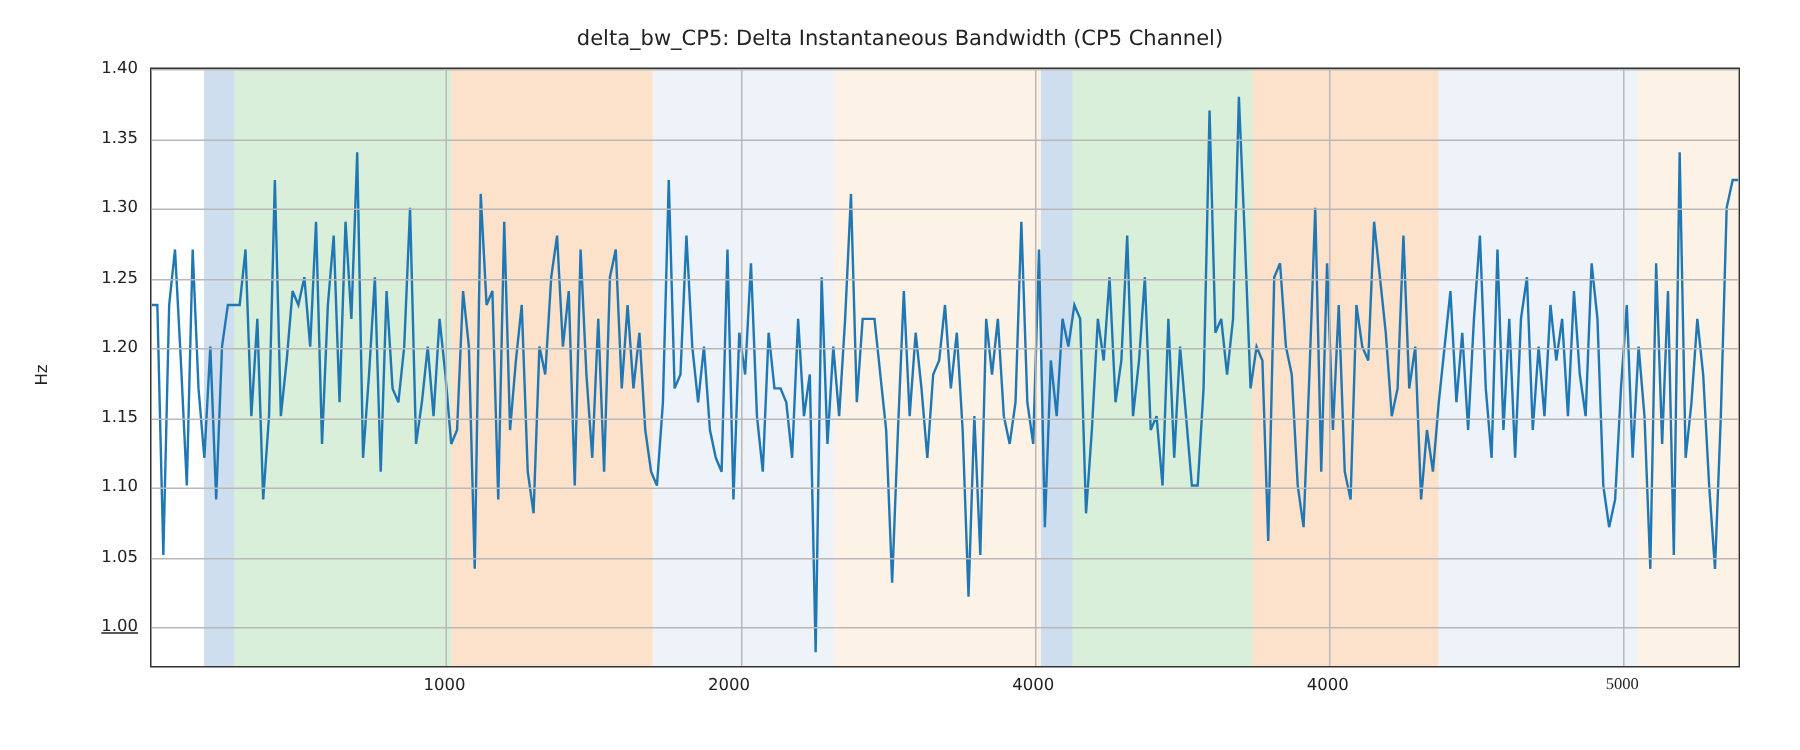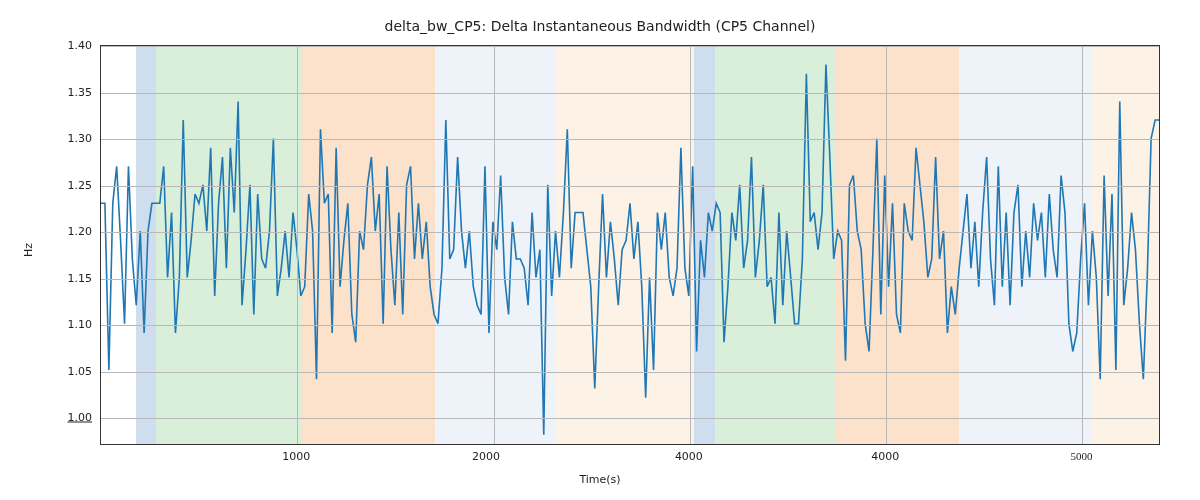--- a/index.html
+++ b/index.html
@@ -98,21 +98,20 @@
     height: 100%;
   }
 </style>
 </head>
 <body>
 
 <div class="chart-container">
 
   <div class="title">delta_bw_CP5: Delta Instantaneous Bandwidth (CP5 Channel)</div>
   <div class="ylabel">Hz</div>
-  <div class="xlabel">Time(s)</div>
 
   <div class="plot-area" id="plot-area">
       <div class="band" style="left: 991.296px; width: 68.7037px; background: rgb(248, 214, 176);"></div>
       <div class="band" style="left: 857.815px; width: 133.481px; background: rgb(199, 217, 234);"></div>
       <div class="band" style="left: 734.148px; width: 123.667px; background: rgb(245, 166, 91);"></div>
       <div class="band" style="left: 614.407px; width: 119.741px; background: rgb(136, 204, 136);"></div>
       <div class="band" style="left: 592.815px; width: 21.5926px; background: rgb(102, 153, 204);"></div>
       <div class="band" style="left: 455.407px; width: 137.407px; background: rgb(248, 214, 176);"></div>
       <div class="band" style="left: 333.704px; width: 121.704px; background: rgb(199, 217, 234);"></div>
       <div class="band" style="left: 200.222px; width: 133.481px; background: rgb(245, 166, 91);"></div>

